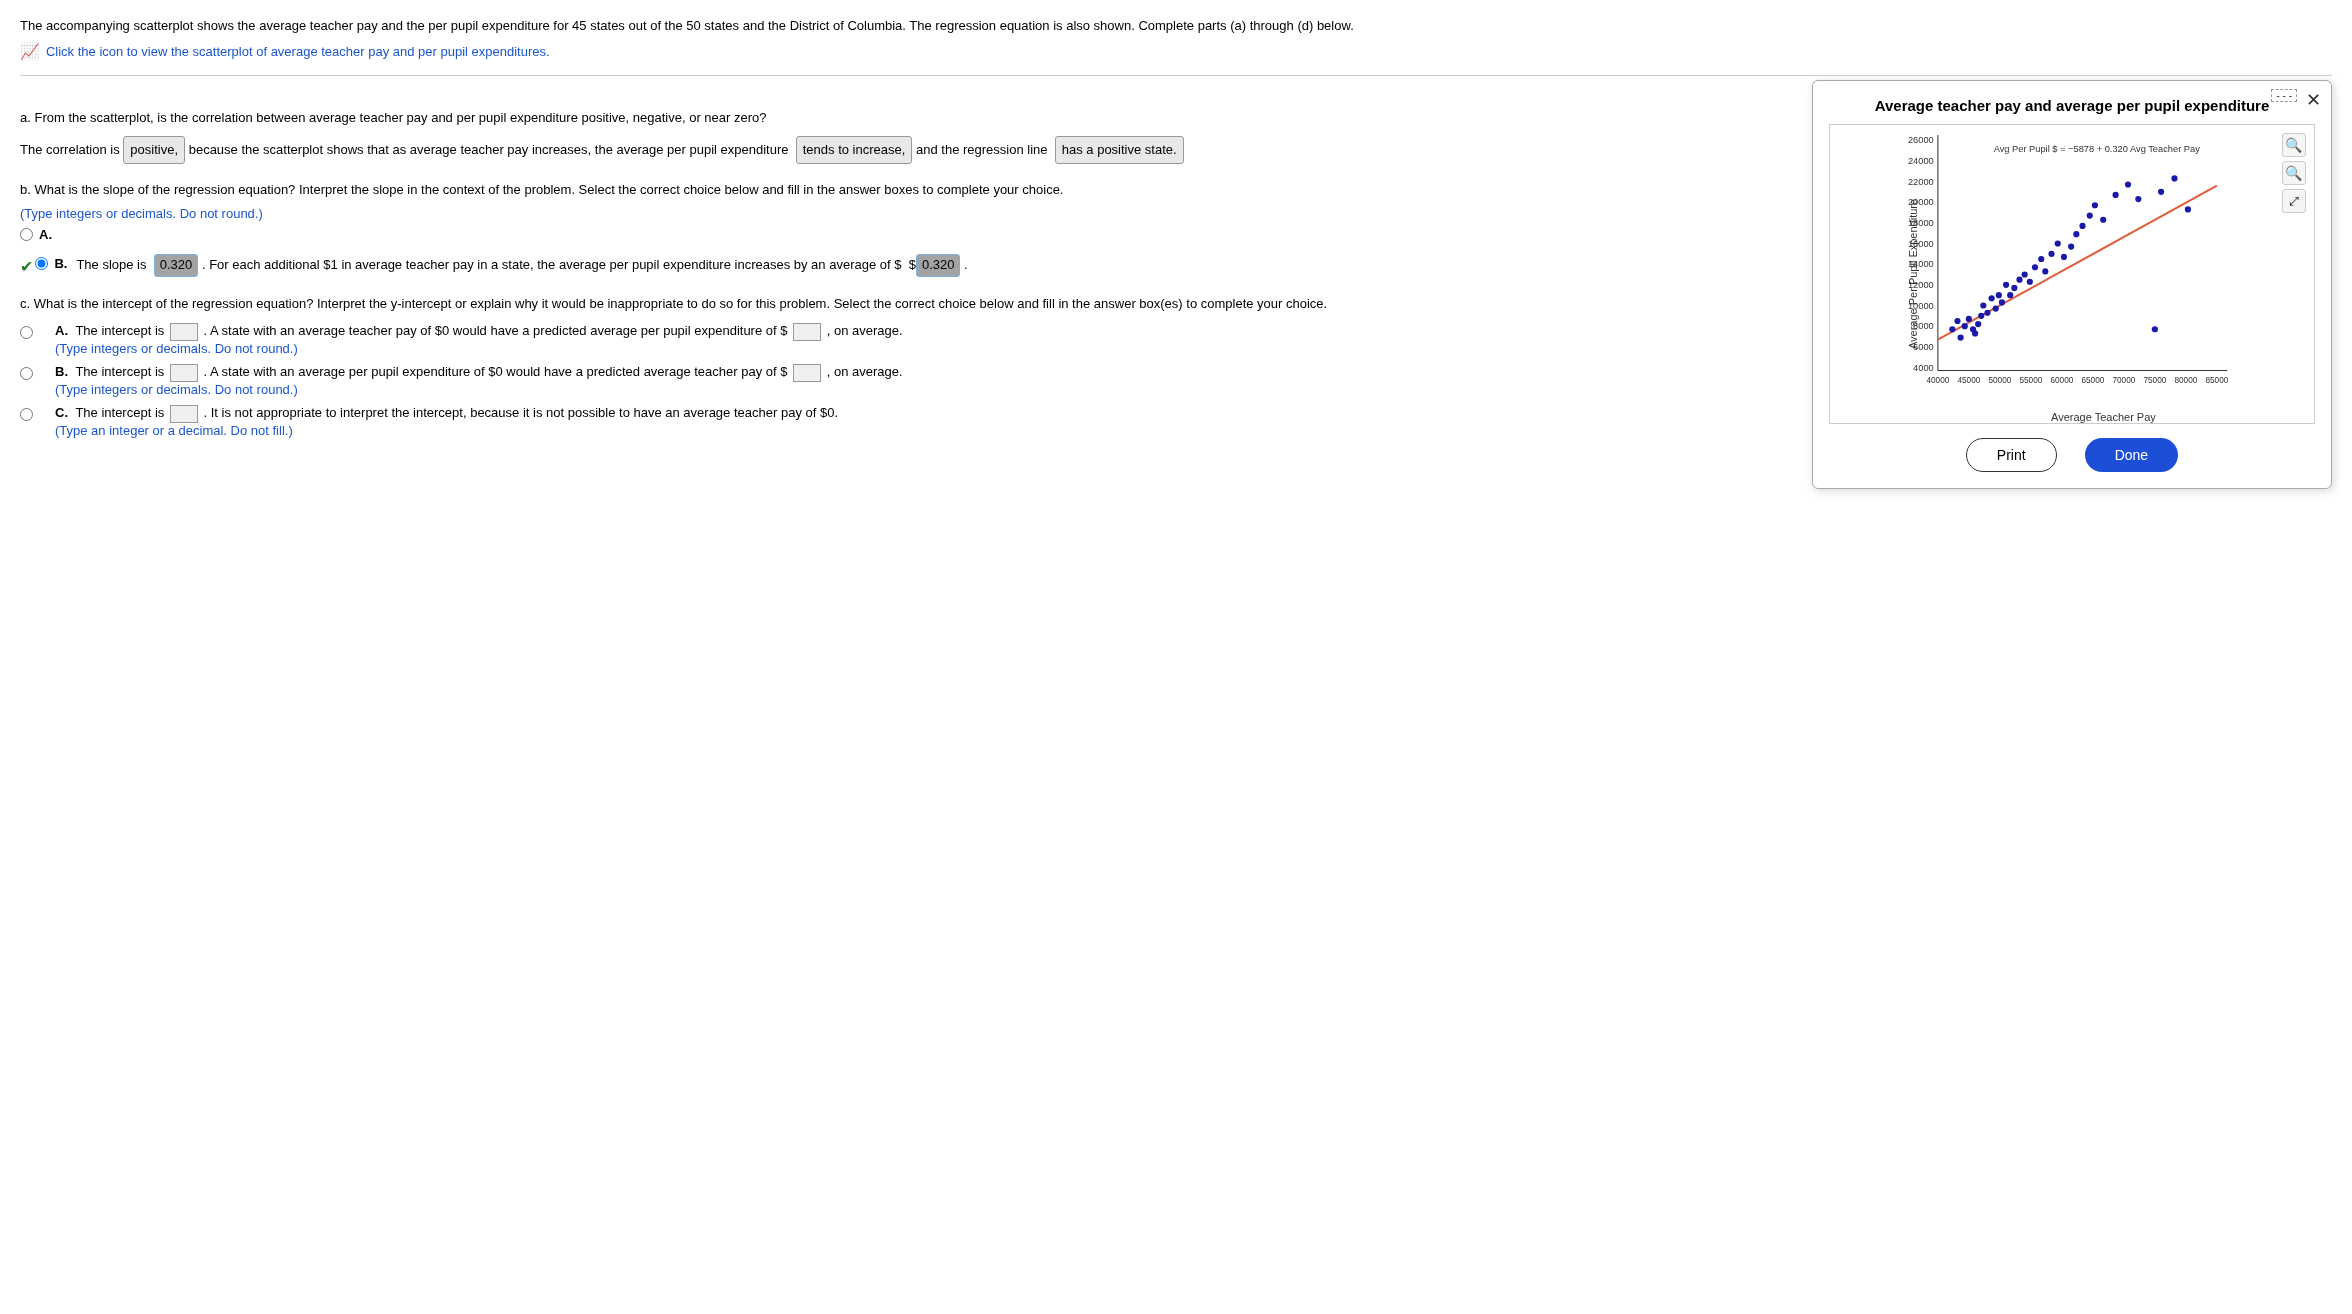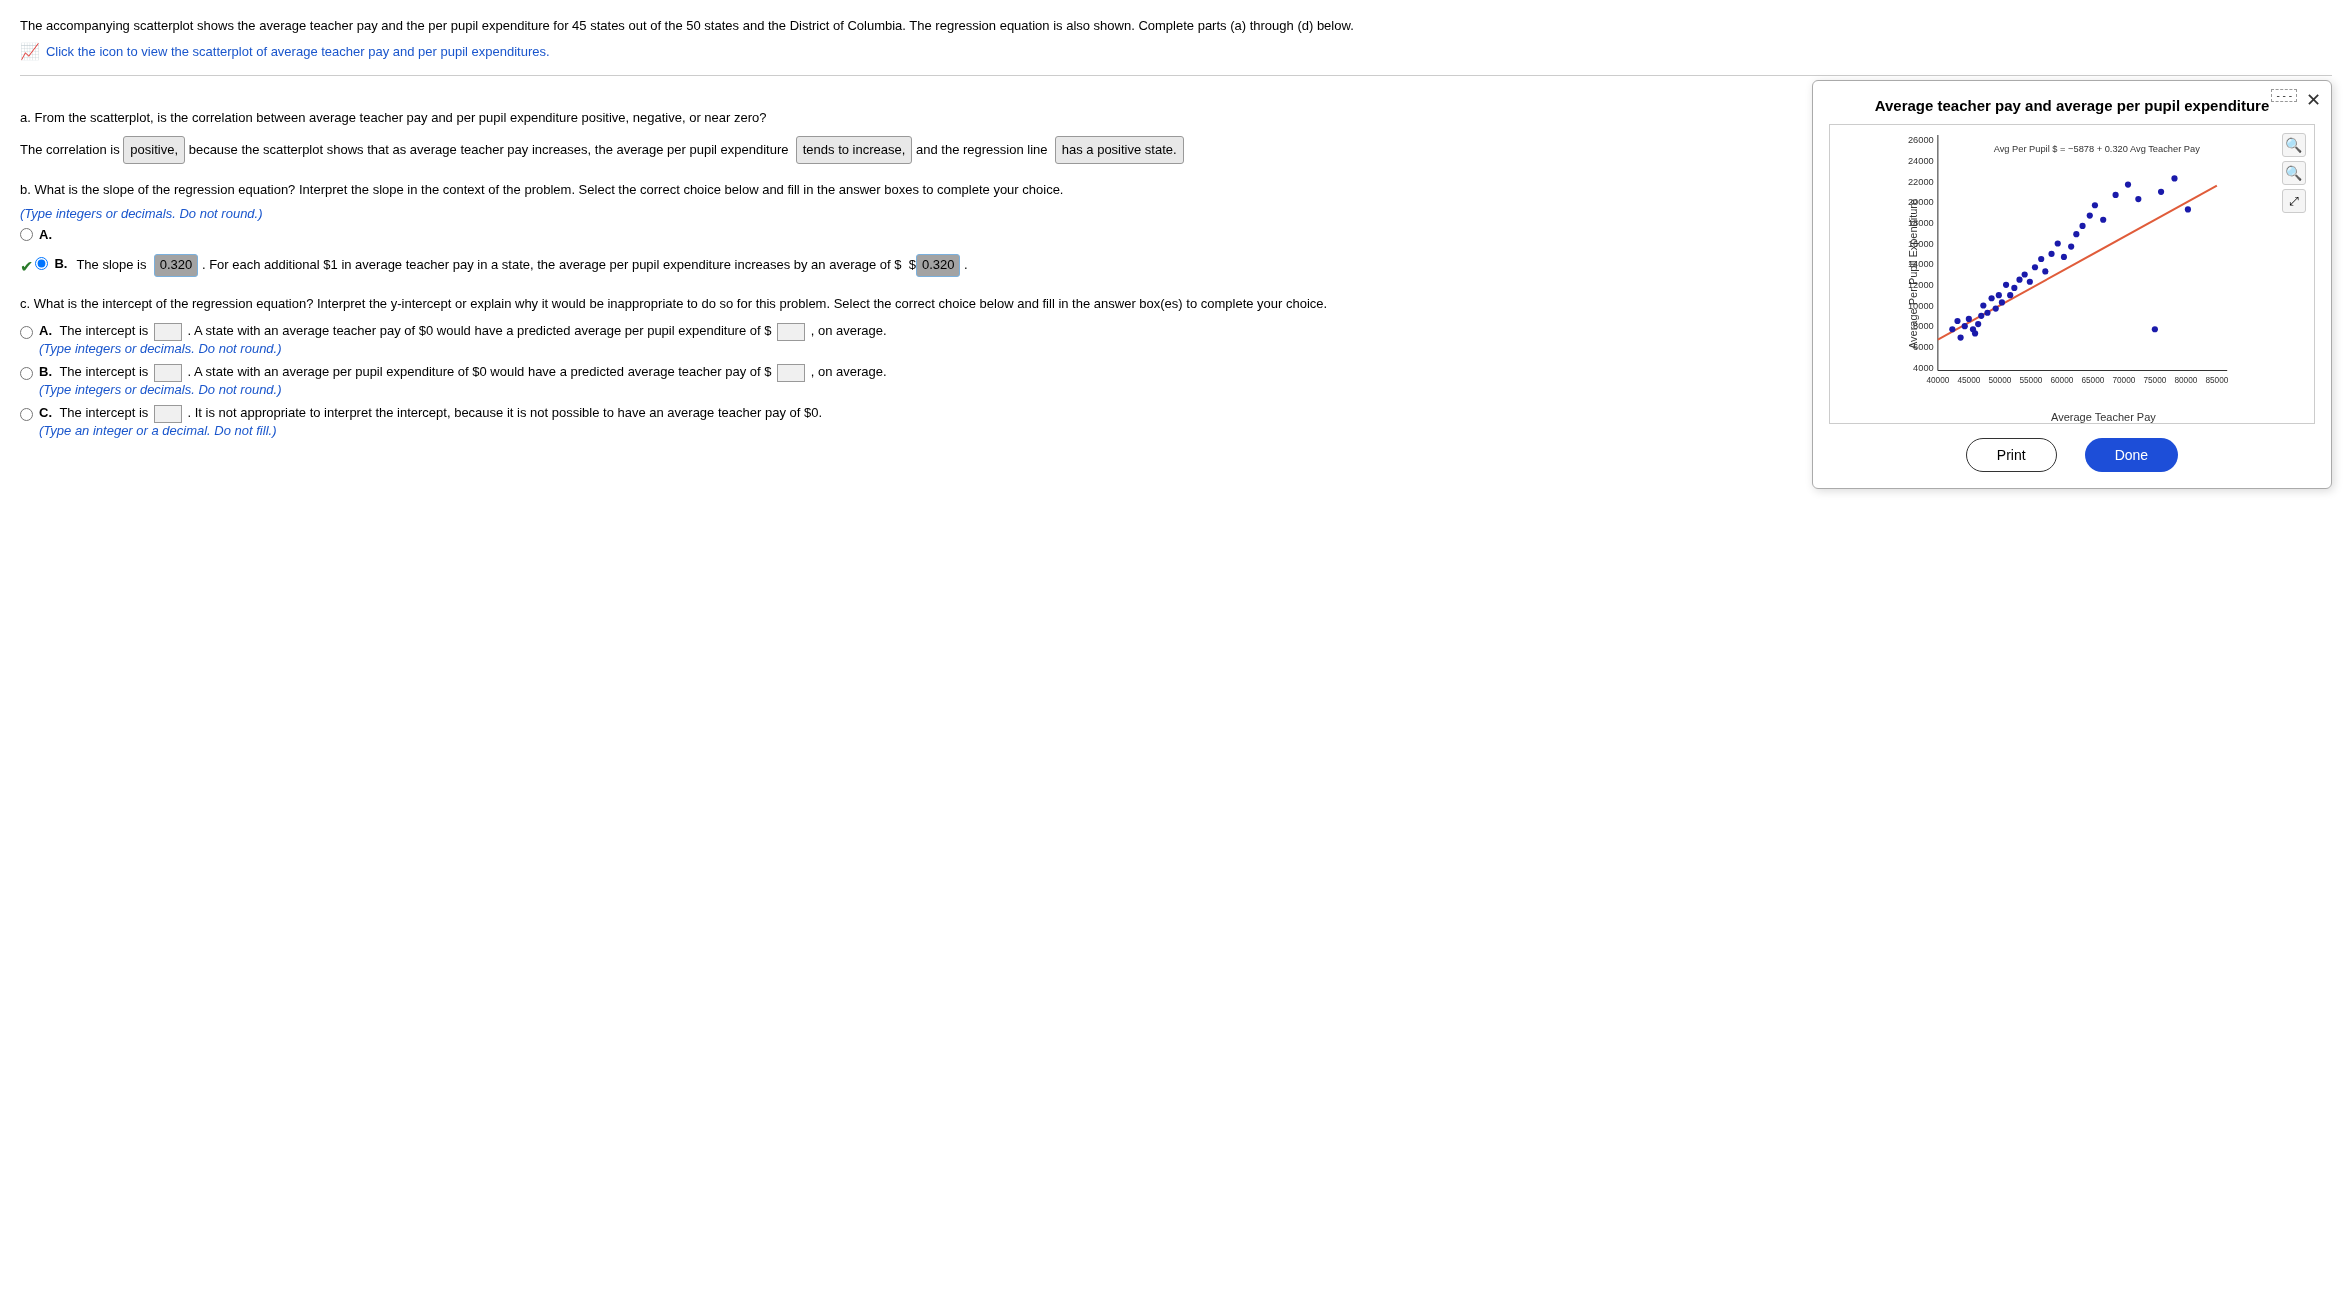--- a/index.html
+++ b/index.html
@@ -52,21 +52,20 @@
     .highlight-box {
       background: #e8e8e8;
       border: 1px solid #999;
       border-radius: 3px;
       padding: 1px 6px;
       display: inline-block;
     }
     .type-hint {
       color: #1a56cc;
       font-size: 13px;
-      font-style: italic;
     }
     .part-b-label {
       font-size: 13px;
       margin-bottom: 6px;
       line-height: 1.6;
     }
     .radio-group {
       margin: 4px 0 14px 0;
     }
     .radio-option {
@@ -227,20 +226,21 @@
       height: 100%;
     }
     .part-c-options {
       margin-top: 8px;
     }
     .radio-option-c {
       display: flex;
       align-items: flex-start;
       margin-bottom: 4px;
       font-size: 13px;
+      gap: 16px;
     }
     .radio-option-c input[type="radio"] {
       margin-top: 3px;
       margin-right: 6px;
     }
   </style>
 </head>
 <body>
 
 <p class="intro-text">The accompanying scatterplot shows the average teacher pay and the per pupil expenditure for 45 states out of the 50 states and the District of Columbia. The regression equation is also shown. Complete parts (a) through (d) below.</p>

